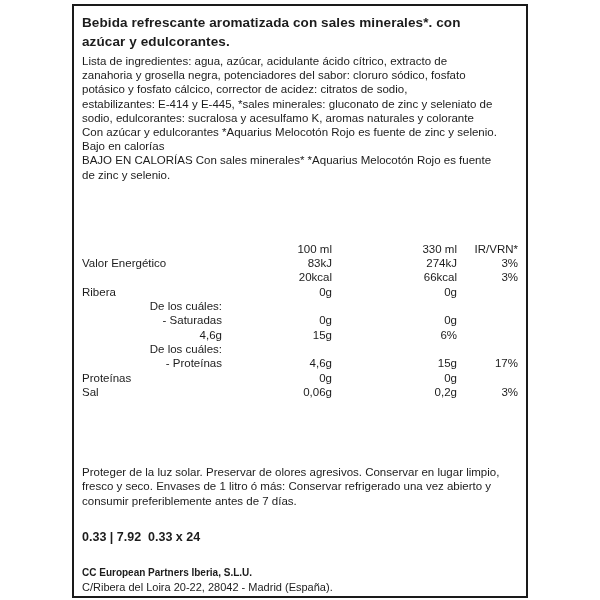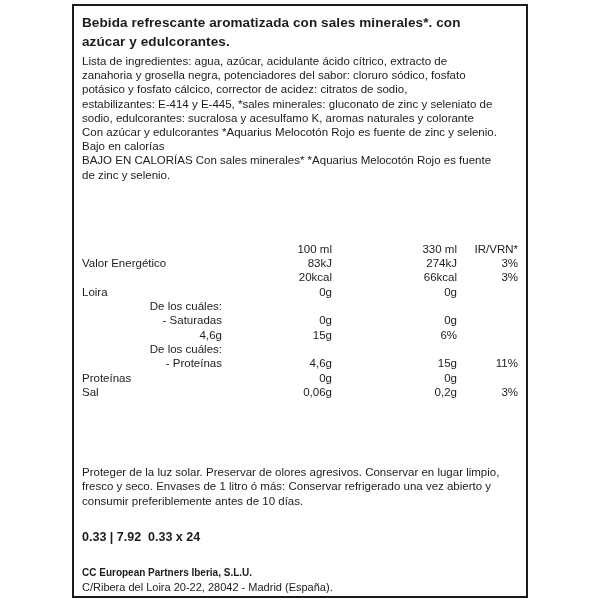--- a/index.html
+++ b/index.html
@@ -101,21 +101,21 @@
       </div>
 
       <div class="trow">
         <span class="c1"></span>
         <span class="c2">20kcal</span>
         <span class="c3">66kcal</span>
         <span class="c4">3%</span>
       </div>
 
       <div class="trow">
-        <span class="c1">Loira</span>
+        <span class="c1">Ribera</span>
         <span class="c2">0g</span>
         <span class="c3">0g</span>
         <span class="c4"></span>
       </div>
 
       <div class="trow">
         <span class="c1 indent">De los cuáles:</span>
         <span class="c2"></span>
         <span class="c3"></span>
         <span class="c4"></span>
@@ -138,41 +138,41 @@
         <span class="c1 indent">De los cuáles:</span>
         <span class="c2"></span>
         <span class="c3"></span>
         <span class="c4"></span>
       </div>
 
       <div class="trow">
         <span class="c1 indent">- Proteínas</span>
         <span class="c2">4,6g</span>
         <span class="c3">15g</span>
-        <span class="c4">11%</span>
+        <span class="c4">17%</span>
       </div>
 
       <div class="trow">
         <span class="c1">Proteínas</span>
         <span class="c2">0g</span>
         <span class="c3">0g</span>
         <span class="c4"></span>
       </div>
 
       <div class="trow">
         <span class="c1">Sal</span>
         <span class="c2">0,06g</span>
         <span class="c3">0,2g</span>
         <span class="c4">3%</span>
       </div>
     </div>
 
     <p class="body-text prelines storage">Proteger de la luz solar. Preservar de olores agresivos. Conservar en lugar limpio,
 fresco y seco. Envases de 1 litro ó más: Conservar refrigerado una vez abierto y
-consumir preferiblemente antes de 10 días.</p>
+consumir preferiblemente antes de 7 días.</p>
 
     <p class="pack">0.33 | 7.92  0.33 x 24</p>
 
     <div class="company">
       <p class="company-name">CC European Partners Iberia, S.L.U.</p>
       <p class="company-address">C/Ribera del Loira 20-22, 28042 - Madrid (España).</p>
     </div>
 
   </div>
 </div>

